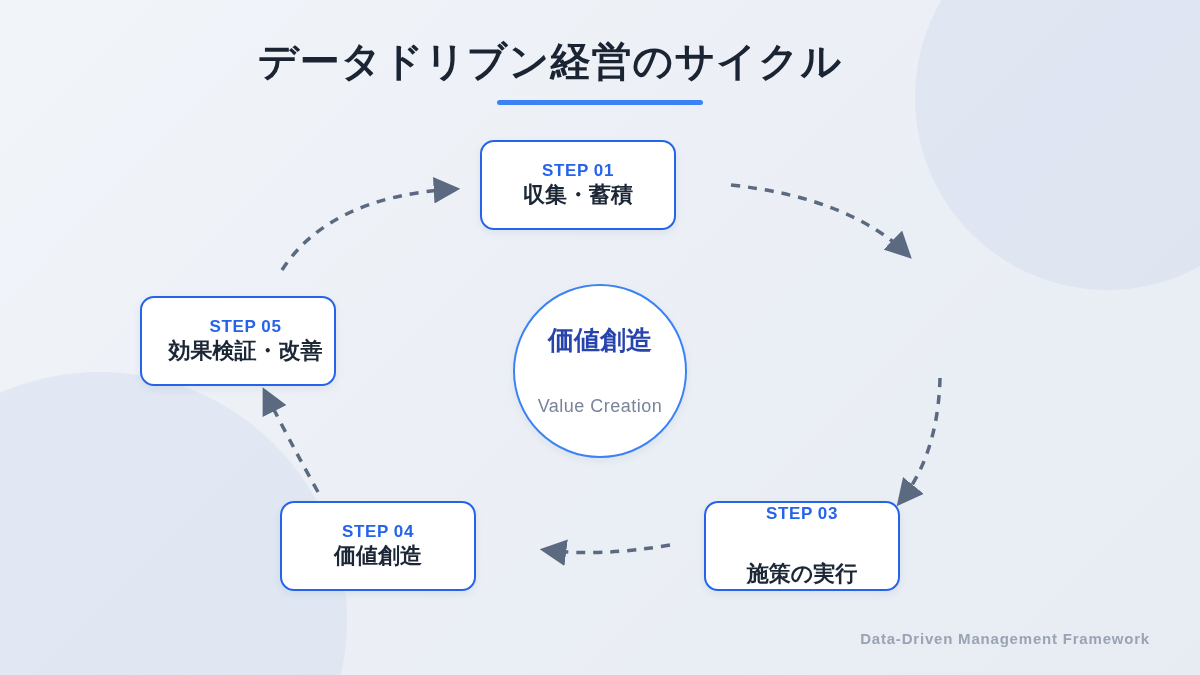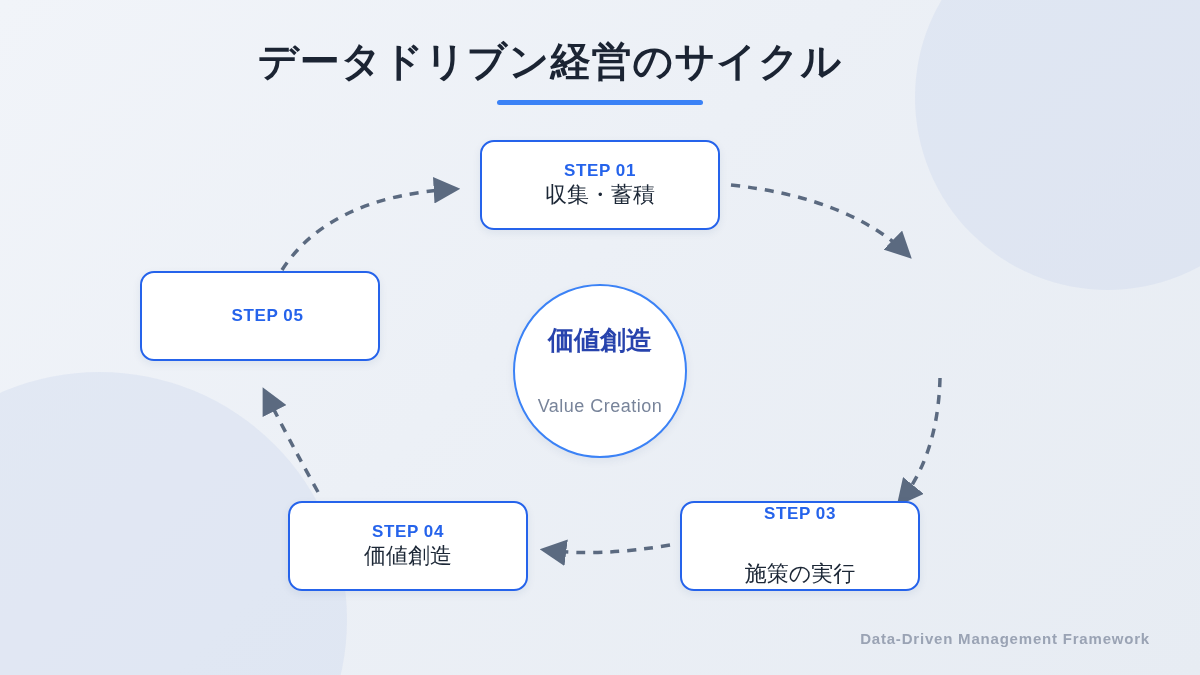--- a/index.html
+++ b/index.html
@@ -17,33 +17,33 @@
     font-size:40px;font-weight:800;color:#1b2433;letter-spacing:1px;
   }
   .title-underline{
     position:absolute;left:497px;top:100px;width:206px;height:5px;
     border-radius:3px;background:#3b82f6;
   }
 
   .arrow-layer{position:absolute;left:0;top:0;width:1200px;height:675px;pointer-events:none;}
 
   .step-box{
-    position:absolute;width:240px;height:90px;box-sizing:border-box;
+    position:absolute;width:196px;height:90px;box-sizing:border-box;
     background:#ffffff;border:2px solid #2563eb;border-radius:14px;
     display:flex;flex-direction:column;align-items:center;justify-content:center;
     box-shadow:0 3px 8px rgba(30,60,120,0.08);
   }
   .step-num{font-size:17px;font-weight:700;color:#2563eb;letter-spacing:0.6px;line-height:1.25;}
-  .step-label{font-size:22px;font-weight:400;color:#1c2736;line-height:1.3;}
+  .step-label{font-size:22px;font-weight:700;color:#1c2736;line-height:1.3;}
 
   .box-1{left:480px;top:140px;}
   .box-2{left:820px;top:281px;}
-  .box-3{left:680px;top:501px;gap:36px;}
-  .box-4{left:280px;top:501px;margin-left:8px;}
-  .box-5{left:140px;top:271px;padding-left:15px;}
+  .box-3{left:704px;top:501px;gap:36px;}
+  .box-4{left:280px;top:501px;}
+  .box-5{left:140px;top:296px;padding-left:15px;}
 
   .center-circle{
     position:absolute;left:513px;top:284px;width:174px;height:174px;
     box-sizing:border-box;background:#ffffff;border:2px solid #3b82f6;border-radius:50%;
     display:flex;flex-direction:column;align-items:center;justify-content:center;
     box-shadow:0 3px 10px rgba(30,60,120,0.07);
     gap:20px;
   }
   .center-label{font-size:26px;font-weight:800;color:#2743ad;line-height:1.2;}
   .center-sublabel{font-size:18px;color:#78849a;margin-top:20px;letter-spacing:0.5px;}
@@ -90,20 +90,21 @@
     <div class="step-label">施策の実行</div>
   </div>
 
   <div class="step-box box-4">
     <div class="step-num">STEP 04</div>
     <div class="step-label">価値創造</div>
   </div>
 
   <div class="step-box box-5">
     <div class="step-num">STEP 05</div>
+    <div class="step-label">効果検証・改善</div>
   </div>
 
   <div class="center-circle">
     <div class="center-label">価値創造</div>
     <div class="center-sublabel">Value Creation</div>
   </div>
 
   <div class="footer">Data-Driven Management Framework</div>
 
 </div>

